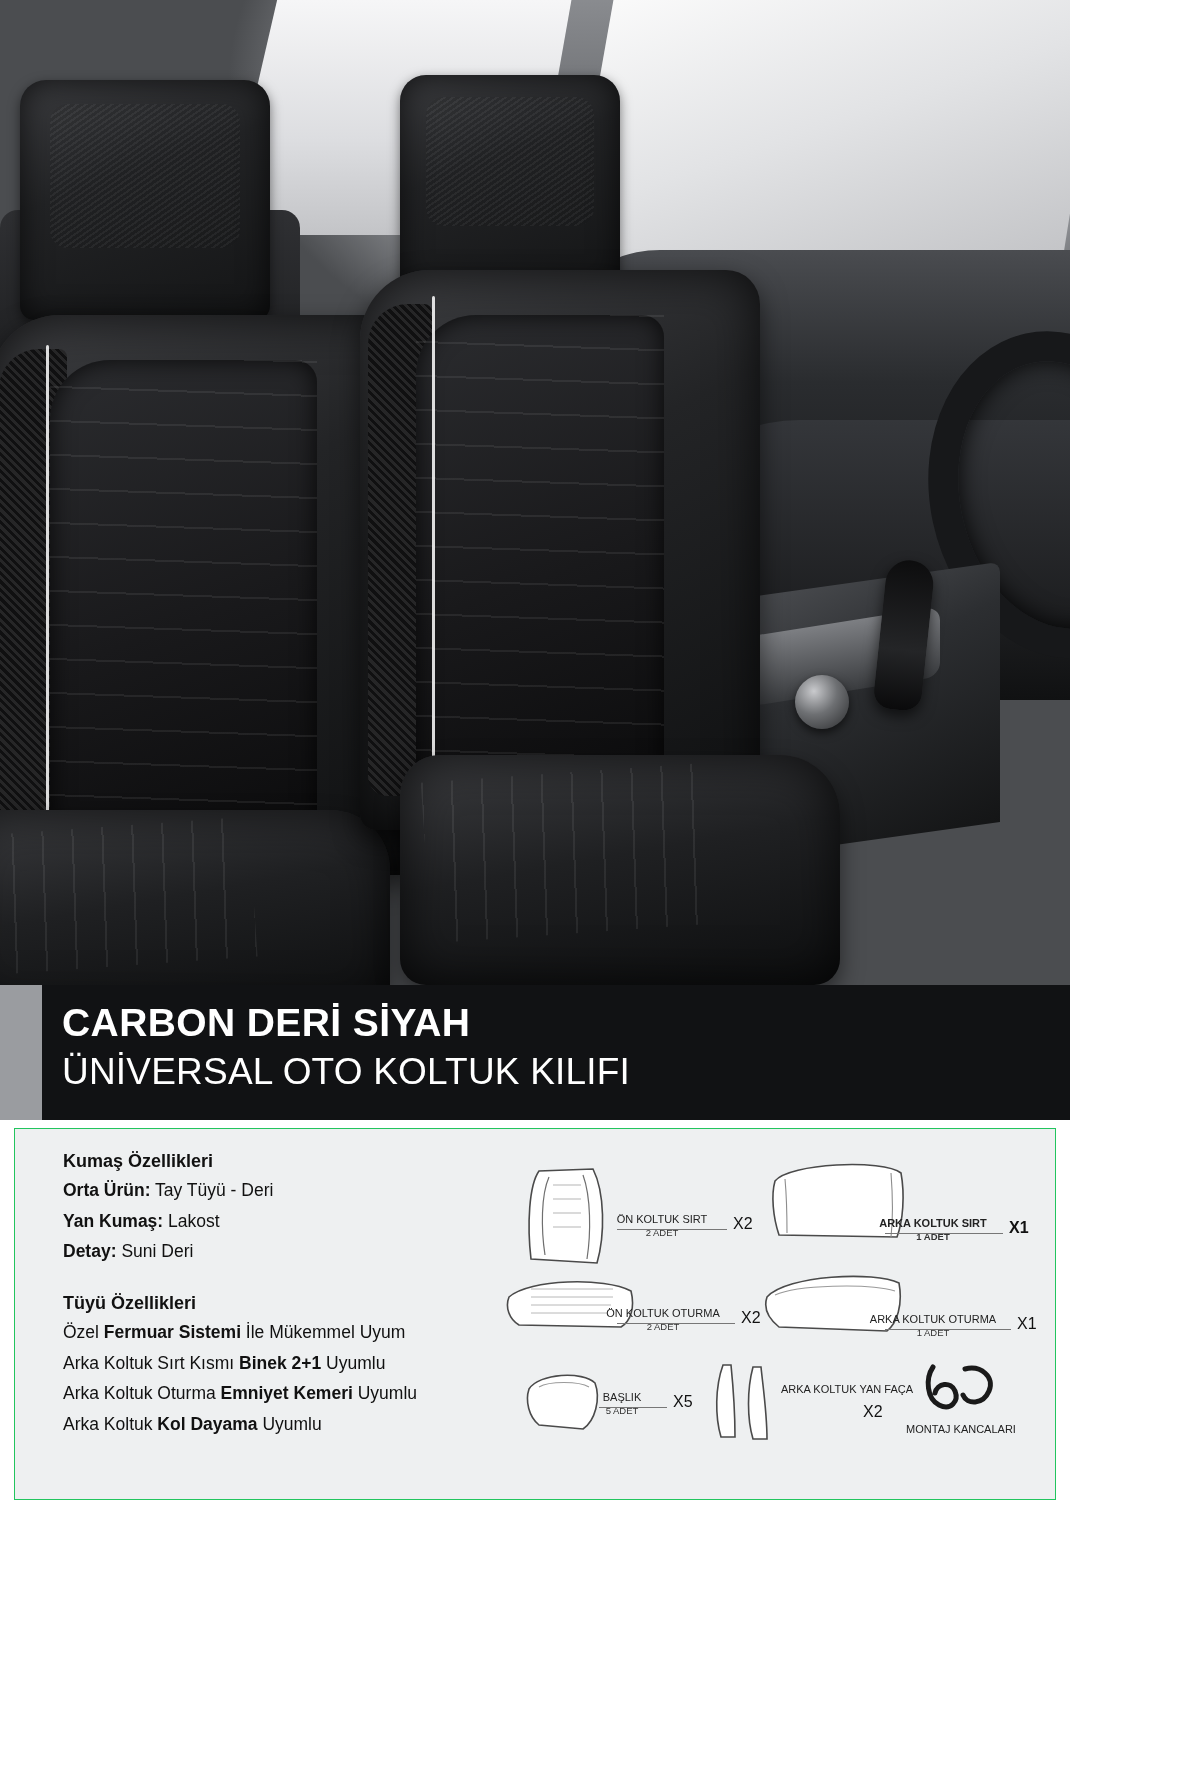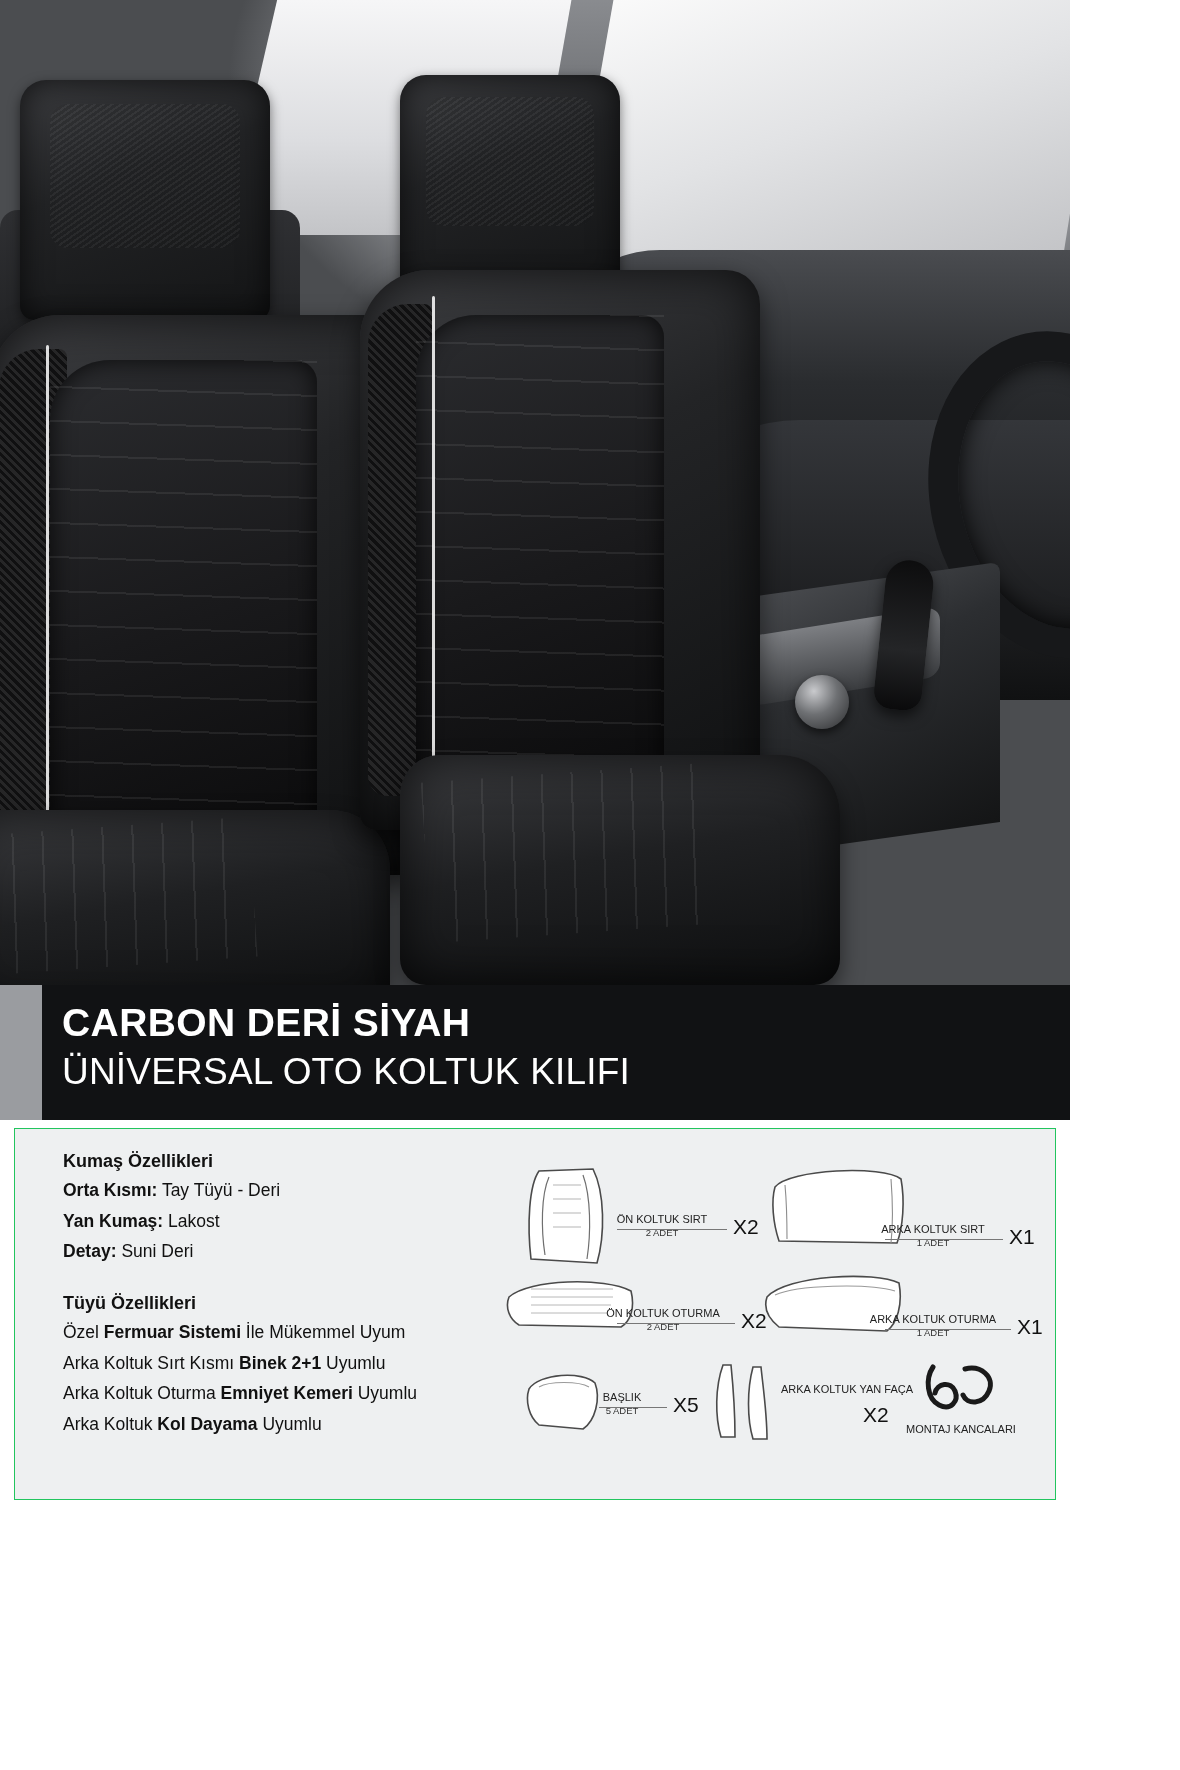--- a/index.html
+++ b/index.html
@@ -223,21 +223,21 @@
     width: 560px; height: 340px;
   }
   .ic { position: absolute; }
   .ic .cap {
     position: absolute;
     font-size: 11px; color: #222; text-align: center; line-height: 1.15;
   }
   .ic .cap .adet { font-size: 9.5px; color: #333; }
   .ic .qty {
     position: absolute;
-    font-size: 21px; color: #111;
+    font-size: 16px; color: #111;
   }
   .capline {
     position: absolute; height: 1px; background: #777;
   }
   svg { display: block; }
 
   .sideline { position:absolute; right:0; top:0; width:110px; height:1770px; background:#fff; }
   .bottomline { position:absolute; left:0; bottom:0; width:1180px; height:150px; background:#fff; }
 </style>
 </head>
@@ -297,21 +297,21 @@
       <div class="title-main">CARBON DERİ SİYAH</div>
       <div class="title-sub">ÜNİVERSAL OTO KOLTUK KILIFI</div>
     </div>
 
     <div class="info-band">
 
       <div class="info-left">
         <div class="h">Kumaş Özellikleri</div>
 
         <div class="row">
-          <b>Orta Kısmı:</b>
+          <b>Orta Ürün:</b>
           <span>Tay Tüyü - Deri</span>
         </div>
         <div class="row">
           <b>Yan Kumaş:</b>
           <span>Lakost</span>
         </div>
         <div class="row">
           <b>Detay:</b>
           <span>Suni Deri</span>
         </div>
@@ -344,21 +344,21 @@
             <path d="M48 30 L76 30 M48 44 L76 44 M48 58 L76 58 M48 72 L76 72" stroke="#b5b5b5" stroke-width="1"></path>
           </svg>
           <div class="capline" style="left:112px; top:74px; width:110px;"></div>
           <div class="cap" style="left:92px; top:58px; width:130px;">
             <span>ÖN KOLTUK SIRT</span><br>
             <span class="adet">2 ADET</span>
           </div>
           <div class="qty" style="left:228px; top:60px;">X2</div>
         </div>
 
-        <div class="ic" style="left:278px; top:12px;">
+        <div class="ic" style="left:278px; top:6px;font-weight:bold;">
           <svg width="150" height="100" viewBox="0 0 150 100">
             <path d="M12 30 C26 12 120 8 138 22 C142 44 140 70 134 86 L16 84 C10 66 8 44 12 30 Z" fill="#ffffff" stroke="#4a4a4a" stroke-width="1.6"></path>
             <path d="M22 28 C24 50 24 68 24 82" fill="none" stroke="#8d8d8d" stroke-width="1.1"></path>
             <path d="M128 22 C130 48 130 68 128 86" fill="none" stroke="#8d8d8d" stroke-width="1.1"></path>
           </svg>
           <div class="capline" style="left:122px; top:82px; width:118px;"></div>
           <div class="cap" style="left:100px; top:66px; width:140px;">
             <span>ARKA KOLTUK SIRT</span><br>
             <span class="adet">1 ADET</span>
           </div>

